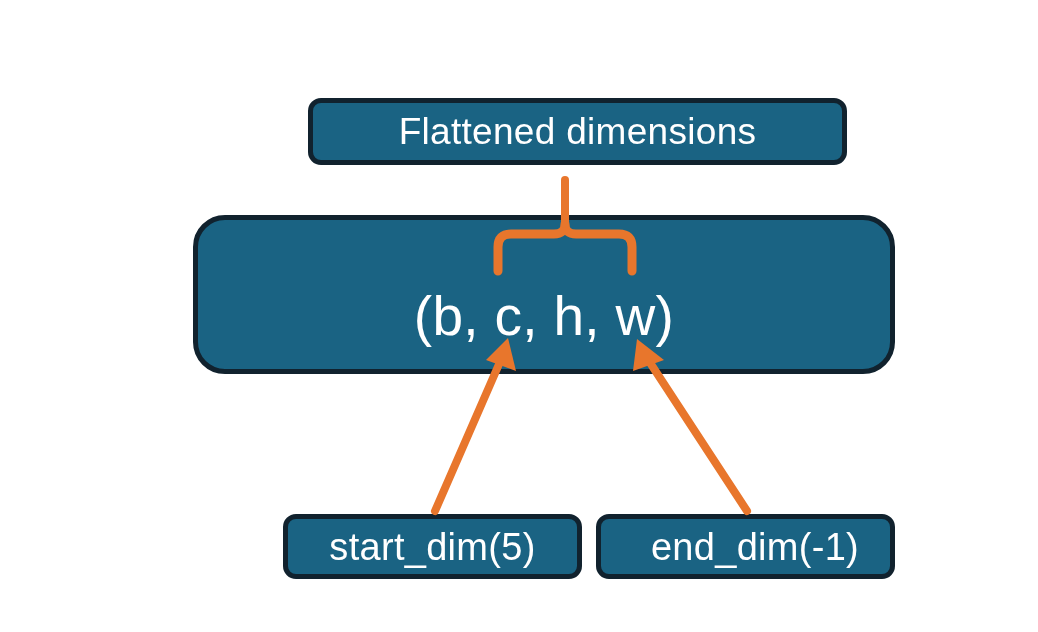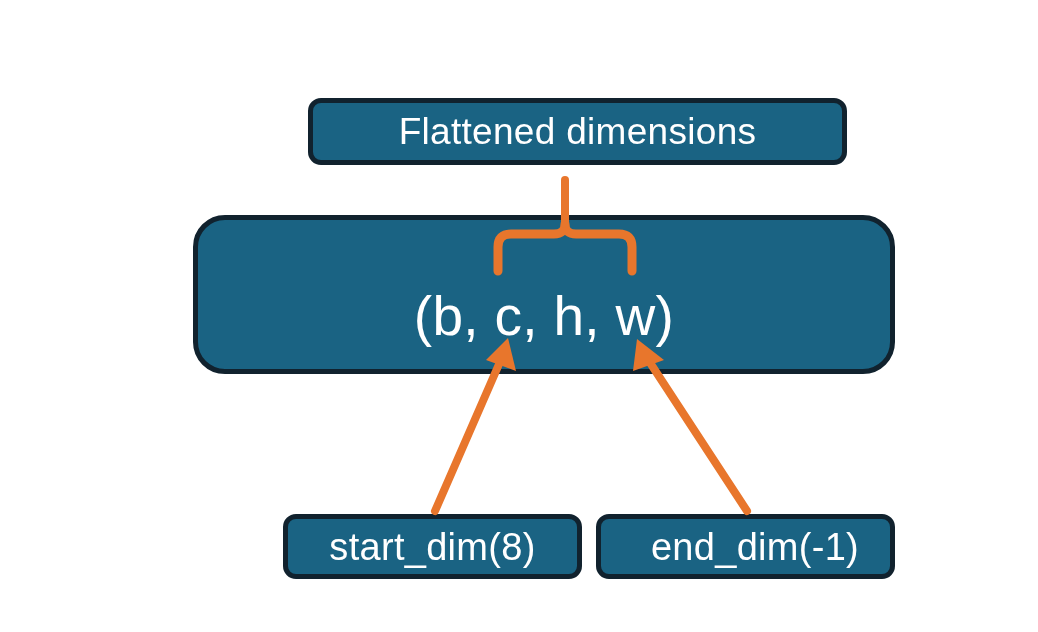--- a/index.html
+++ b/index.html
@@ -91,21 +91,21 @@
 
   <div class="node" id="node-flattened">
     <span class="node-label">Flattened dimensions</span>
   </div>
 
   <div class="node" id="node-shape">
     <span class="shape-label">(b, c, h, w)</span>
   </div>
 
   <div class="node" id="node-start-dim">
-    <span class="node-label">start_dim(8)</span>
+    <span class="node-label">start_dim(5)</span>
   </div>
 
   <div class="node" id="node-end-dim">
     <span class="node-label">end_dim(-1)</span>
   </div>
 
   <svg id="overlay" viewBox="0 0 1038 632" width="1038" height="632">
 
     <g>
       <path d="M 482 271

